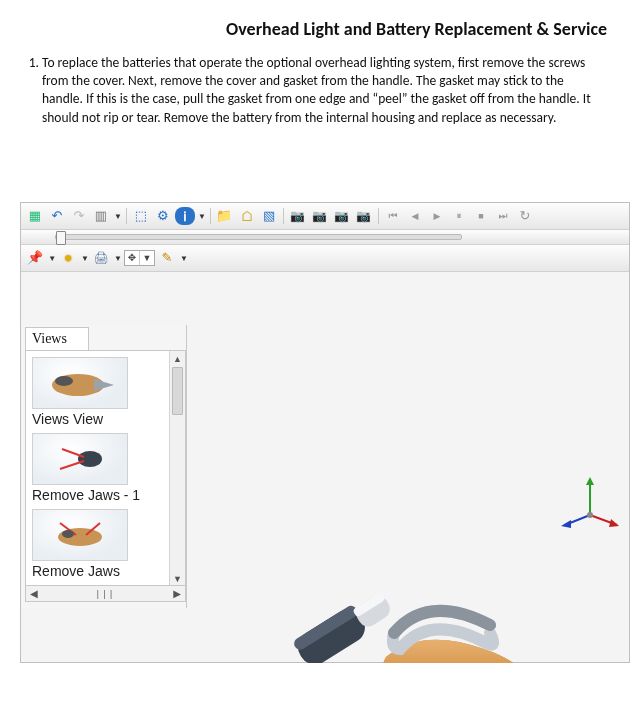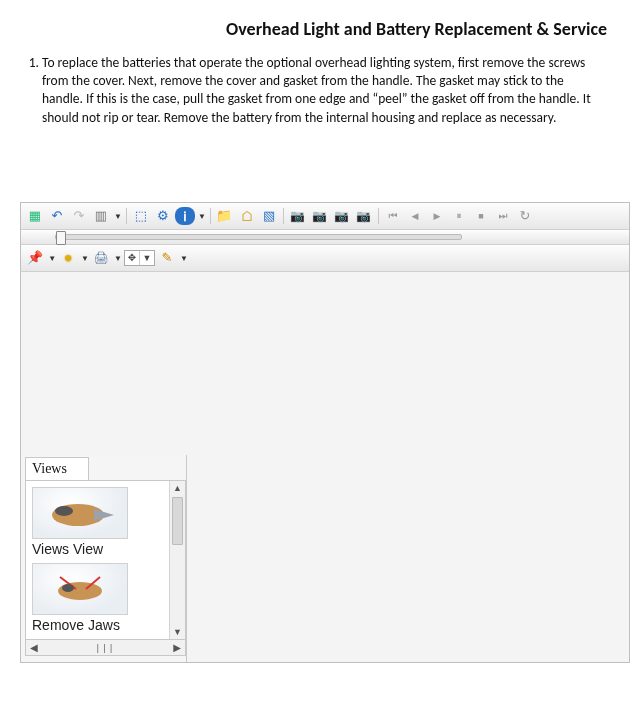--- a/index.html
+++ b/index.html
@@ -44,21 +44,21 @@
     display:inline-flex; align-items:center; justify-content:center;
     padding:1px;
     border:1px solid transparent;
     border-radius:2px;
   }
   .sep {width:1px;height:16px;background:#c8c8c8;margin:0 2px;}
   .dropdown-caret {font-size:8px;color:#333;margin-left:1px;}
   .slider-row{padding:4px 6px;border-bottom:1px solid #d0d0d0;background:linear-gradient(#fdfdfd,#e7e7e7);display:flex;align-items:center;}
   .slider-track{flex:0 0 405px;height:4px;background:#ddd;border:1px solid #bbb;border-radius:2px;position:relative;margin-left:28px;}
   .slider-thumb{position:absolute;left:0;top:-4px;width:8px;height:12px;background:#f7f7f7;border:1px solid #888;border-radius:1px;}
-  .content-row{display:flex;align-items:flex-end;height:390px;}
+  .content-row{display:flex;align-items:center;height:390px;}
   .sidebar{width:165px;border-right:1px solid #c8c8c8;background:#f5f5f5;display:flex;flex-direction:column;}
   .views-tab{padding:3px 6px;font-family:"Times New Roman",serif;font-size:14px;background:#fff;border:1px solid #c8c8c8;border-bottom:none;width:50px;margin:2px 0 0 4px;}
   .views-panel{flex:1;background:#fff;border:1px solid #c8c8c8;margin:0 0 0 4px;position:relative;display:flex;}
   .views-list{flex:1;padding:6px 4px 0 6px;overflow:hidden;}
   .view-item{margin-bottom:6px;font-family:"Segoe UI",sans-serif;font-size:14px;color:#222;}
   .thumb{width:94px;height:50px;border:1px solid #d0d0d0;background:radial-gradient(ellipse at 40% 30%,#fff,#e9eef3 70%);margin-bottom:2px;display:flex;align-items:center;justify-content:center;color:#a88;font-size:10px;}
   .thumb svg{width:80px;height:44px;}
   .vscroll{width:15px;background:#f1f1f1;border-left:1px solid #d4d4d4;display:flex;flex-direction:column;align-items:center;}
   .vscroll .arrow{height:14px;font-size:9px;color:#555;display:flex;align-items:center;justify-content:center;width:100%;}
   .vscroll .thumb-bar{margin-top:2px;width:9px;height:46px;background:#d8d8d8;border:1px solid #bbb;border-radius:1px;}
@@ -149,20 +149,30 @@
                   <ellipse cx="38" cy="24" rx="26" ry="11" fill="#c79455"></ellipse>
                   <ellipse cx="24" cy="20" rx="9" ry="5" fill="#555"></ellipse>
                   <polygon points="54,18 74,24 54,30" fill="#9aa2ac"></polygon>
                 </svg>
             </div>
             <div>Views View</div>
           </div>
           <div class="view-item">
             <div class="thumb">
               <svg viewBox="0 0 80 44">
+                  <ellipse cx="50" cy="22" rx="12" ry="8" fill="#38434e"></ellipse>
+                  <line x1="22" y1="12" x2="44" y2="20" stroke="#d33" stroke-width="2"></line>
+                  <line x1="20" y1="32" x2="44" y2="24" stroke="#d33" stroke-width="2"></line>
+                </svg>
+            </div>
+            <div>Remove Jaws - 1</div>
+          </div>
+          <div class="view-item">
+            <div class="thumb">
+              <svg viewBox="0 0 80 44">
                   <ellipse cx="40" cy="24" rx="22" ry="9" fill="#c79455"></ellipse>
                   <line x1="20" y1="10" x2="36" y2="22" stroke="#d33" stroke-width="2"></line>
                   <line x1="60" y1="10" x2="46" y2="22" stroke="#d33" stroke-width="2"></line>
                   <ellipse cx="28" cy="21" rx="6" ry="4" fill="#555"></ellipse>
                 </svg>
             </div>
             <div>Remove Jaws</div>
           </div>
         </div>
         <div class="vscroll">

